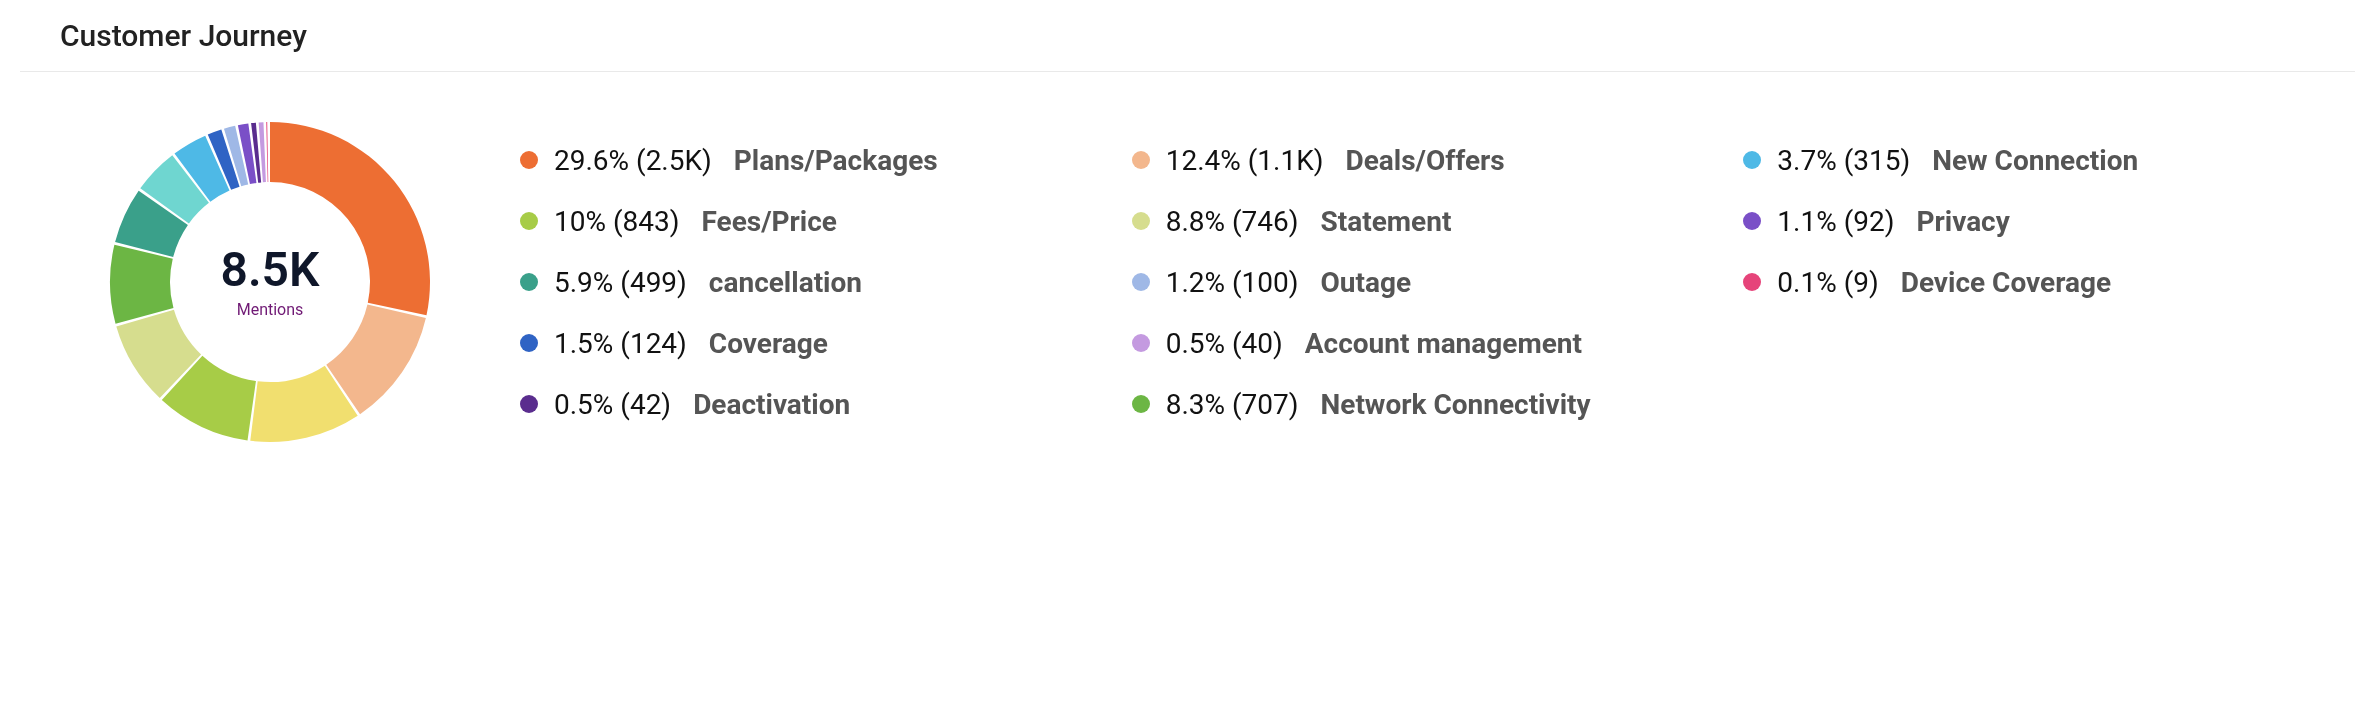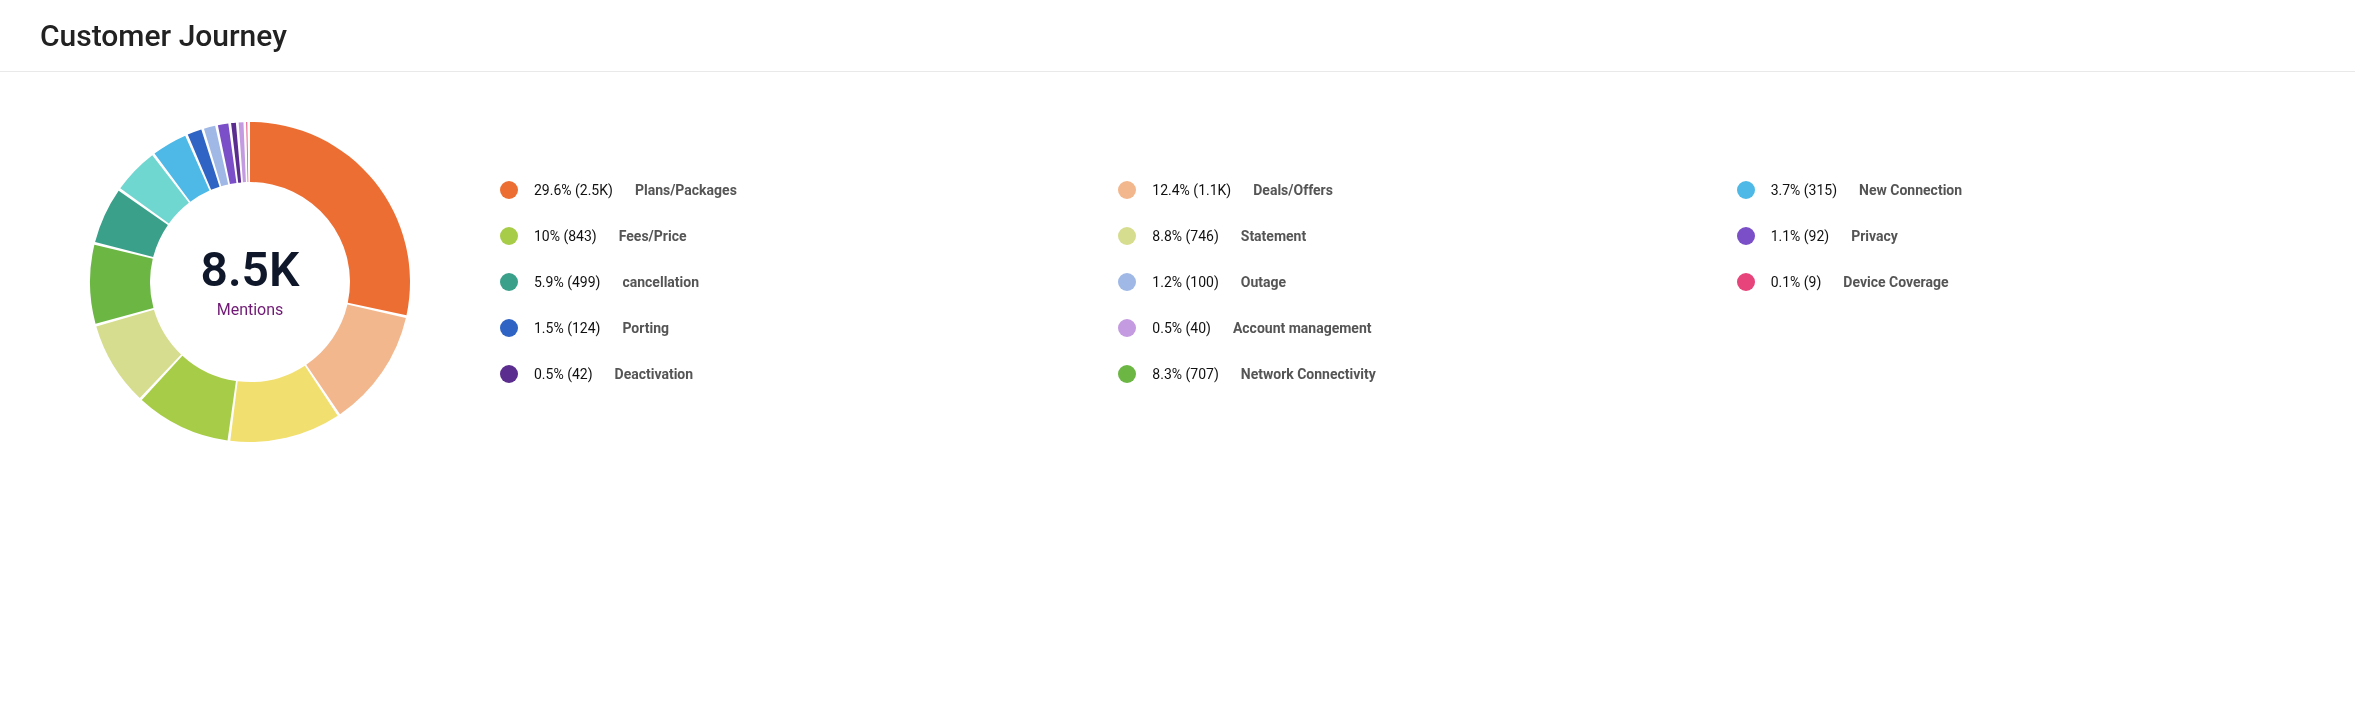--- a/index.html
+++ b/index.html
@@ -5,20 +5,21 @@
   html, body {
     margin: 0;
     padding: 0;
     font-family: -apple-system, BlinkMacSystemFont, "Segoe UI", Roboto, Helvetica, Arial, sans-serif;
     color: #111;
     background: #fff;
   }
   .page {
     width: 2355px;
     box-sizing: border-box;
+    padding-left: 20px;
   }
   .header {
     padding: 18px 40px 18px 40px;
     border-bottom: 1px solid #e9e9e9;
   }
   .title {
     font-size: 30px;
     font-weight: 500;
     color: #222;
   }
@@ -61,21 +62,21 @@
     grid-template-columns: repeat(3, 1fr);
     grid-auto-flow: column;
     row-gap: 28px;
     column-gap: 60px;
     align-content: center;
   }
   .legend-item {
     display: flex;
     align-items: center;
     gap: 16px;
-    font-size: 14px;
+    font-size: 28px;
     white-space: nowrap;
   }
   .swatch {
     width: 18px;
     height: 18px;
     border-radius: 50%;
     flex: 0 0 auto;
   }
   .pct {
     color: #111;
@@ -130,21 +131,21 @@
           <span class="lbl">Fees/Price</span>
         </div>
         <div class="legend-item">
           <span class="swatch" style="background: rgb(58, 160, 138);"></span>
           <span class="pct">5.9% (499)</span>
           <span class="lbl">cancellation</span>
         </div>
         <div class="legend-item">
           <span class="swatch" style="background: rgb(47, 99, 196);"></span>
           <span class="pct">1.5% (124)</span>
-          <span class="lbl">Porting</span>
+          <span class="lbl">Coverage</span>
         </div>
         <div class="legend-item">
           <span class="swatch" style="background: rgb(90, 45, 142);"></span>
           <span class="pct">0.5% (42)</span>
           <span class="lbl">Deactivation</span>
         </div>
         <div class="legend-item">
           <span class="swatch" style="background: rgb(243, 183, 141);"></span>
           <span class="pct">12.4% (1.1K)</span>
           <span class="lbl">Deals/Offers</span>

